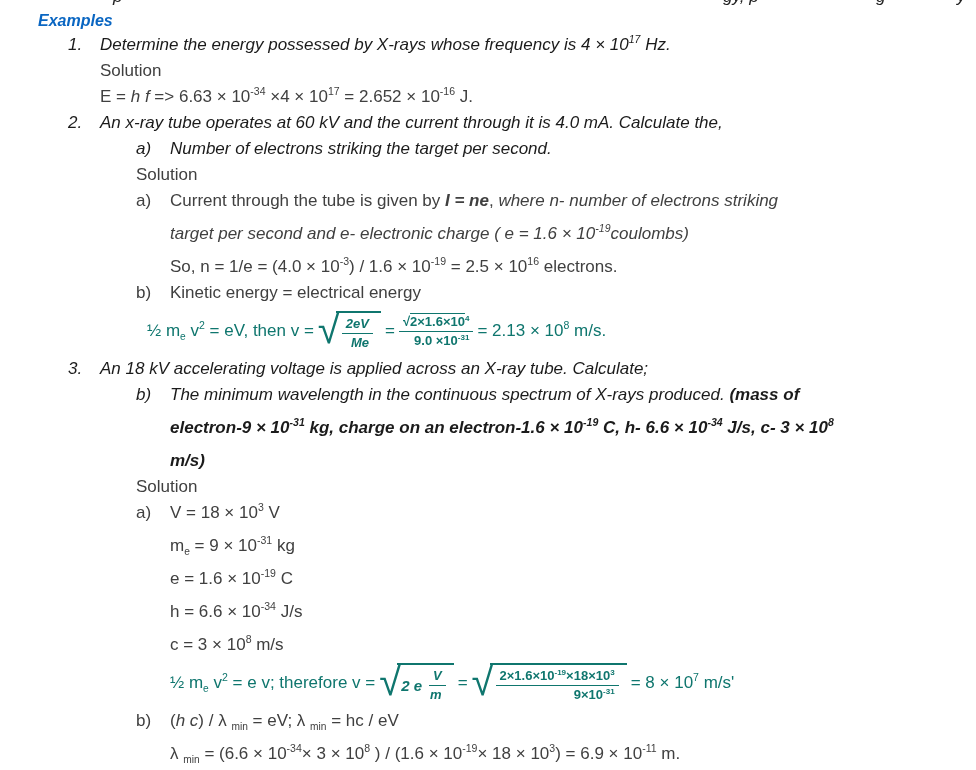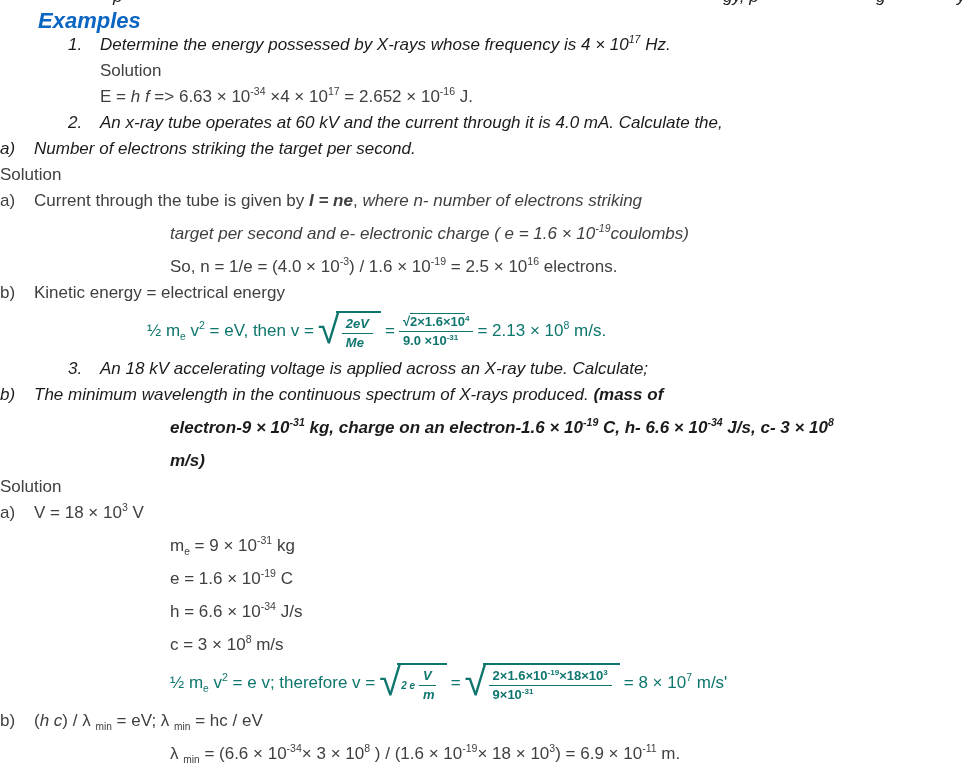--- a/index.html
+++ b/index.html
@@ -6,26 +6,26 @@
   body { margin: 0; background: #e8e8e8; }
   .page {
     position: relative; width: 976px; height: 770px; margin: 0 auto;
     background: #ffffff; overflow: hidden;
     font-family: "Liberation Sans", sans-serif; font-size: 17px; color: #1b1b1b;
   }
   .top-crop { position: relative; height: 8px; overflow: hidden; }
   .top-crop span { position: absolute; top: -13px; font-style: italic; color: #222; }
   .heading {
     padding-left: 38px; margin-top: 2px; line-height: 22px;
-    font-size: 22px; font-weight: bold; font-style: italic; color: #0a66c2;
+    font-size: 16px; font-weight: bold; font-style: italic; color: #0a66c2;
   }
   .row { line-height: 26px; white-space: nowrap; }
   .ind1  { padding-left: 68px; }
   .ind1t { padding-left: 100px; }
-  .ind2  { }
+  .ind2  { padding-left: 136px; }
   .ind2t { padding-left: 170px; margin-top: 7px; }
   .marker { display: inline-block; }
   .m1 { width: 32px; }
   .m2 { width: 34px; }
   .qtxt { font-style: italic; color: #1b1b1b; }
   .blue { color: #404040; }
   .sup { vertical-align: super; font-size: 0.62em; line-height: 0; }
   .sub { vertical-align: sub; font-size: 0.6em; line-height: 0; }
   .it { font-style: italic; }
   .b  { font-weight: bold; }
@@ -33,26 +33,26 @@
   .ol { text-decoration: overline; }
   .formula { display: flex; align-items: center; min-height: 50px; color: #0f766e; }
   .formula .fx { margin: 0 2px; }
   .sqrt { display: inline-flex; align-items: flex-start; margin: 0 2px; }
   .rad { font-size: 40px; line-height: 36px; font-weight: 400; }
   .under {
     border-top: 2px solid currentColor; margin-left: -4px;
     padding: 3px 6px 0 4px; display: inline-flex; align-items: center;
   }
   .frac {
-    display: inline-flex; flex-direction: column; align-items: flex-start;
+    display: inline-flex; flex-direction: column; align-items: flex-end;
     font-size: 13px; line-height: 16px; vertical-align: middle; margin: 0 2px;
   }
   .frac .num { border-bottom: 1.5px solid currentColor; padding: 0 4px 1px; }
   .frac .den { padding: 1px 4px 0; }
-  .under .inline-pre { font-size: 10px; margin-right: 2px; }
+  .under .inline-pre { font-size: 15px; margin-right: 2px; }
   .bottom-crop {
     position: absolute; top: 784px; left: 113px; height: 13px; overflow: hidden;
     font-size: 19px; font-weight: bold; color: #ff0f05; line-height: 20px;
   }
 </style>
 </head>
 <body>
 
 <div class="page">
 

